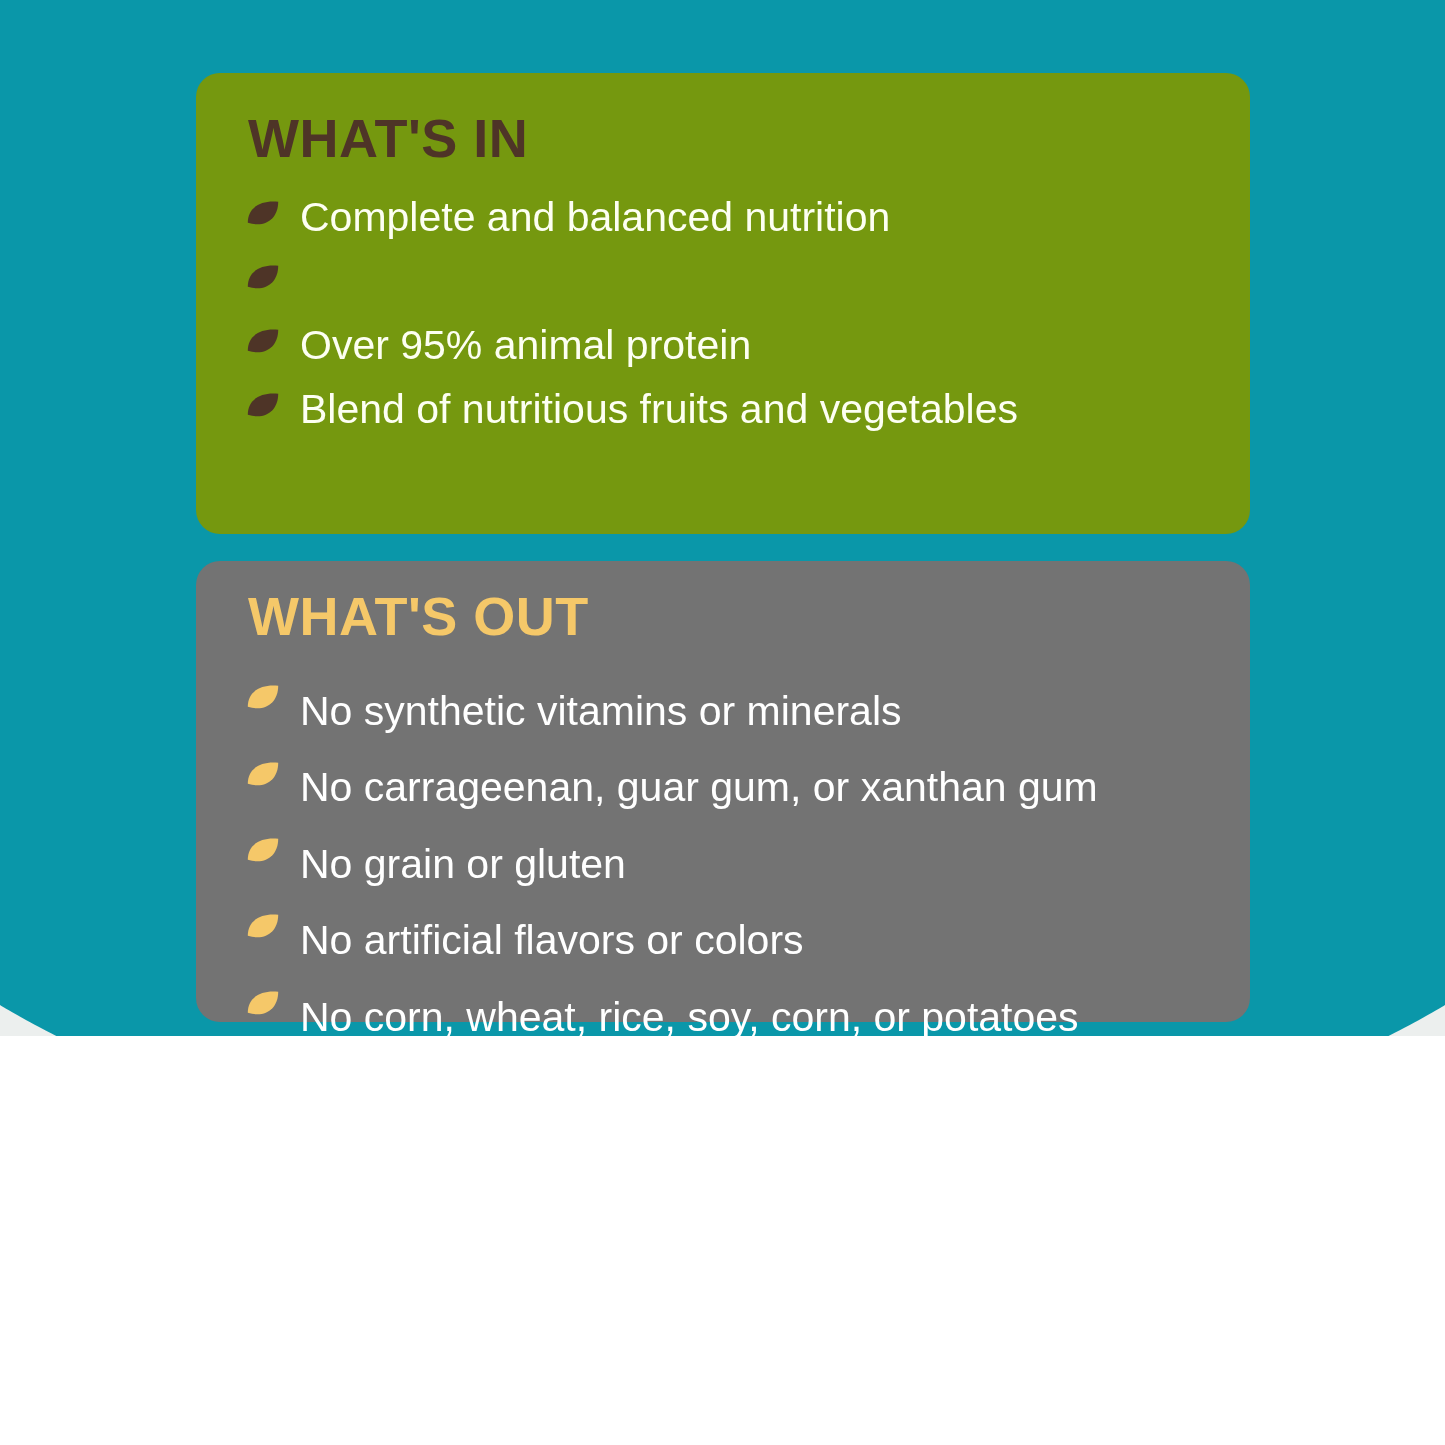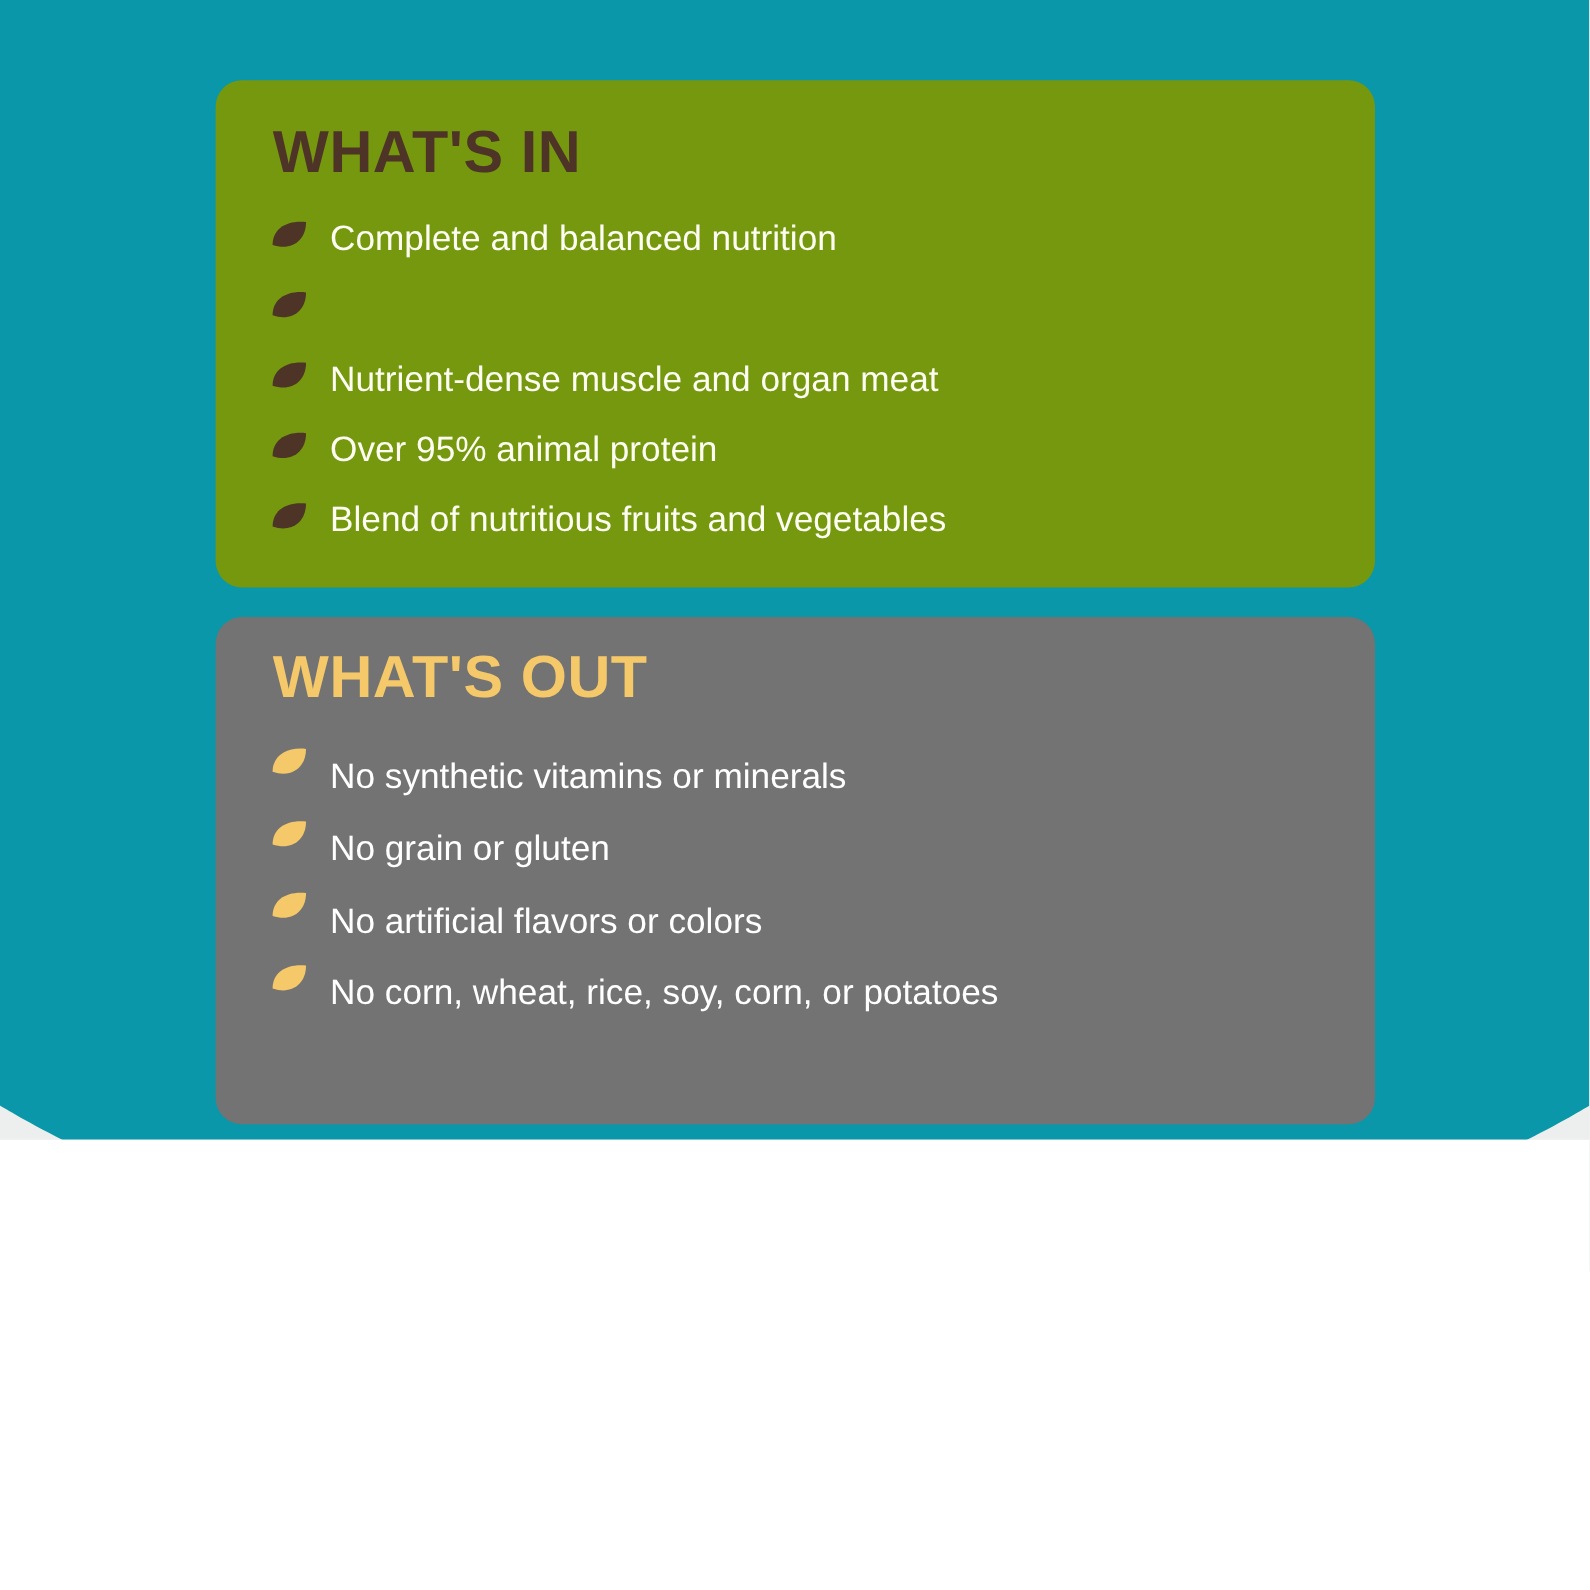--- a/index.html
+++ b/index.html
@@ -86,21 +86,21 @@
   }
   .leaf-bullet {
     flex: 0 0 auto;
     width: 38px;
     height: 38px;
     margin-right: 18px;
     display: block;
   }
   .bullet-text {
     color: #ffffff;
-    font-size: 32px;
+    font-size: 41px;
     line-height: 1.18;
     white-space: nowrap;
   }
   .panel-in .bullet-text  { color: #fdfff2; }
   .panel-out .bullet-text { color: #ffffff; margin-top: 20px; }
 
   
   .logo-wrap {
     position: absolute;
     left: 452px;
@@ -176,45 +176,45 @@
       </li>
       <li class="bullet-row">
         <svg class="leaf-bullet" viewBox="0 0 40 40" aria-hidden="true">
           <path d="M4 26 C 4 10 18 2 36 4 C 36 22 22 32 4 26 Z" fill="#4e3427"></path>
         </svg>
       </li>
       <li class="bullet-row">
         <svg class="leaf-bullet" viewBox="0 0 40 40" aria-hidden="true">
           <path d="M4 26 C 4 10 18 2 36 4 C 36 22 22 32 4 26 Z" fill="#4e3427"></path>
         </svg>
-        <span class="bullet-text">Nutrient-dense muscle and organ meat</span>
-      </li>
-      <li class="bullet-row">
-        <svg class="leaf-bullet" viewBox="0 0 40 40" aria-hidden="true">
-          <path d="M4 26 C 4 10 18 2 36 4 C 36 22 22 32 4 26 Z" fill="#4e3427"></path>
-        </svg>
         <span class="bullet-text">Over 95% animal protein</span>
       </li>
       <li class="bullet-row">
         <svg class="leaf-bullet" viewBox="0 0 40 40" aria-hidden="true">
           <path d="M4 26 C 4 10 18 2 36 4 C 36 22 22 32 4 26 Z" fill="#4e3427"></path>
         </svg>
         <span class="bullet-text">Blend of nutritious fruits and vegetables</span>
       </li>
     </ul>
   </section>
 
   <section class="panel panel-out">
     <h2 class="panel-title title-out">WHAT'S OUT</h2>
     <ul class="bullet-list">
       <li class="bullet-row">
         <svg class="leaf-bullet" viewBox="0 0 40 40" aria-hidden="true">
           <path d="M4 26 C 4 10 18 2 36 4 C 36 22 22 32 4 26 Z" fill="#f5c869"></path>
         </svg>
         <span class="bullet-text">No synthetic vitamins or minerals</span>
+      </li>
+      <li class="bullet-row">
+        <svg class="leaf-bullet" viewBox="0 0 40 40" aria-hidden="true">
+          <path d="M4 26 C 4 10 18 2 36 4 C 36 22 22 32 4 26 Z" fill="#f5c869"></path>
+        </svg>
+        <span class="bullet-text">No carrageenan, guar gum, or xanthan gum</span>
       </li>
       <li class="bullet-row">
         <svg class="leaf-bullet" viewBox="0 0 40 40" aria-hidden="true">
           <path d="M4 26 C 4 10 18 2 36 4 C 36 22 22 32 4 26 Z" fill="#f5c869"></path>
         </svg>
         <span class="bullet-text">No grain or gluten</span>
       </li>
       <li class="bullet-row">
         <svg class="leaf-bullet" viewBox="0 0 40 40" aria-hidden="true">
           <path d="M4 26 C 4 10 18 2 36 4 C 36 22 22 32 4 26 Z" fill="#f5c869"></path>

